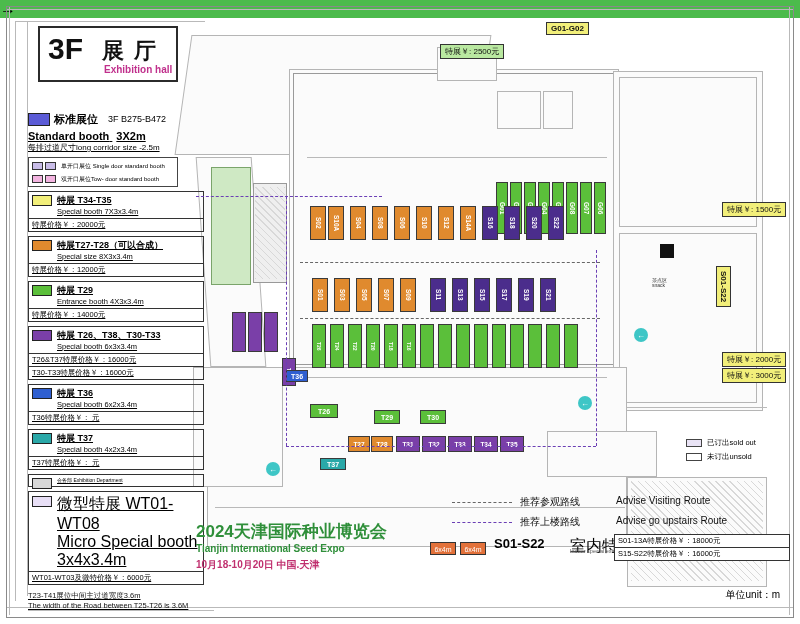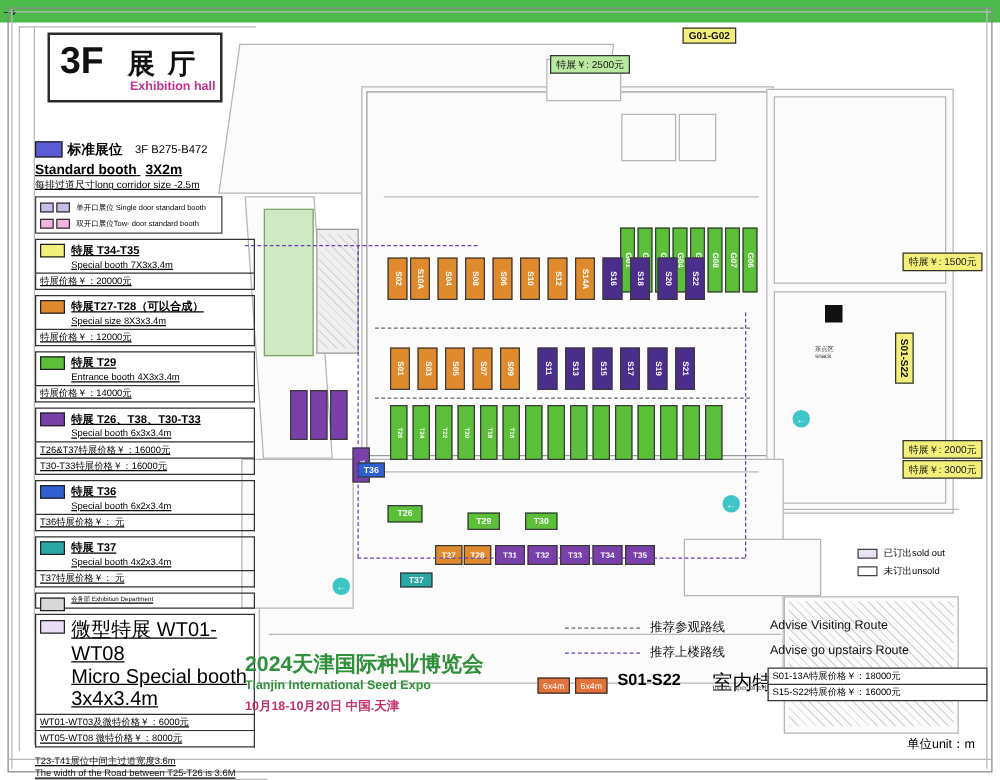--- a/index.html
+++ b/index.html
@@ -263,21 +263,20 @@
       <span class="cs" style="background:#d8d8d8;"></span>
       <div class="xtiny">会务部 Exhibition Department</div>
     </div>
 
     <div class="micro">
       <span class="cs"></span>
       <div class="c1">微型特展  WT01-WT08</div>
       <div class="c2">Micro Special booth  3x4x3.4m</div>
     </div>
     <div class="wtrow">WT01-WT03及微特价格￥：6000元</div>
-    <div class="wtrow">WT05-WT08    微特价格￥：8000元</div>
 
     <div class="note" style="margin-top:6px;">T23-T41展位中间主过道宽度3.6m</div>
     <div class="note note-b">The width of the Road between T25-T26 is 3.6M</div>
 
   </div>
 
   <div class="tag tag-green" style="left:440px;top:44px;">特展￥: 2500元</div>
   <div class="tag tag-yellow" style="left:546px;top:22px;font-weight:bold;">G01-G02</div>
   <div class="tag tag-yellow" style="left:722px;top:202px;">特展￥: 1500元</div>
   <div class="tag tag-yellow" style="left:722px;top:352px;">特展￥: 2000元</div>

